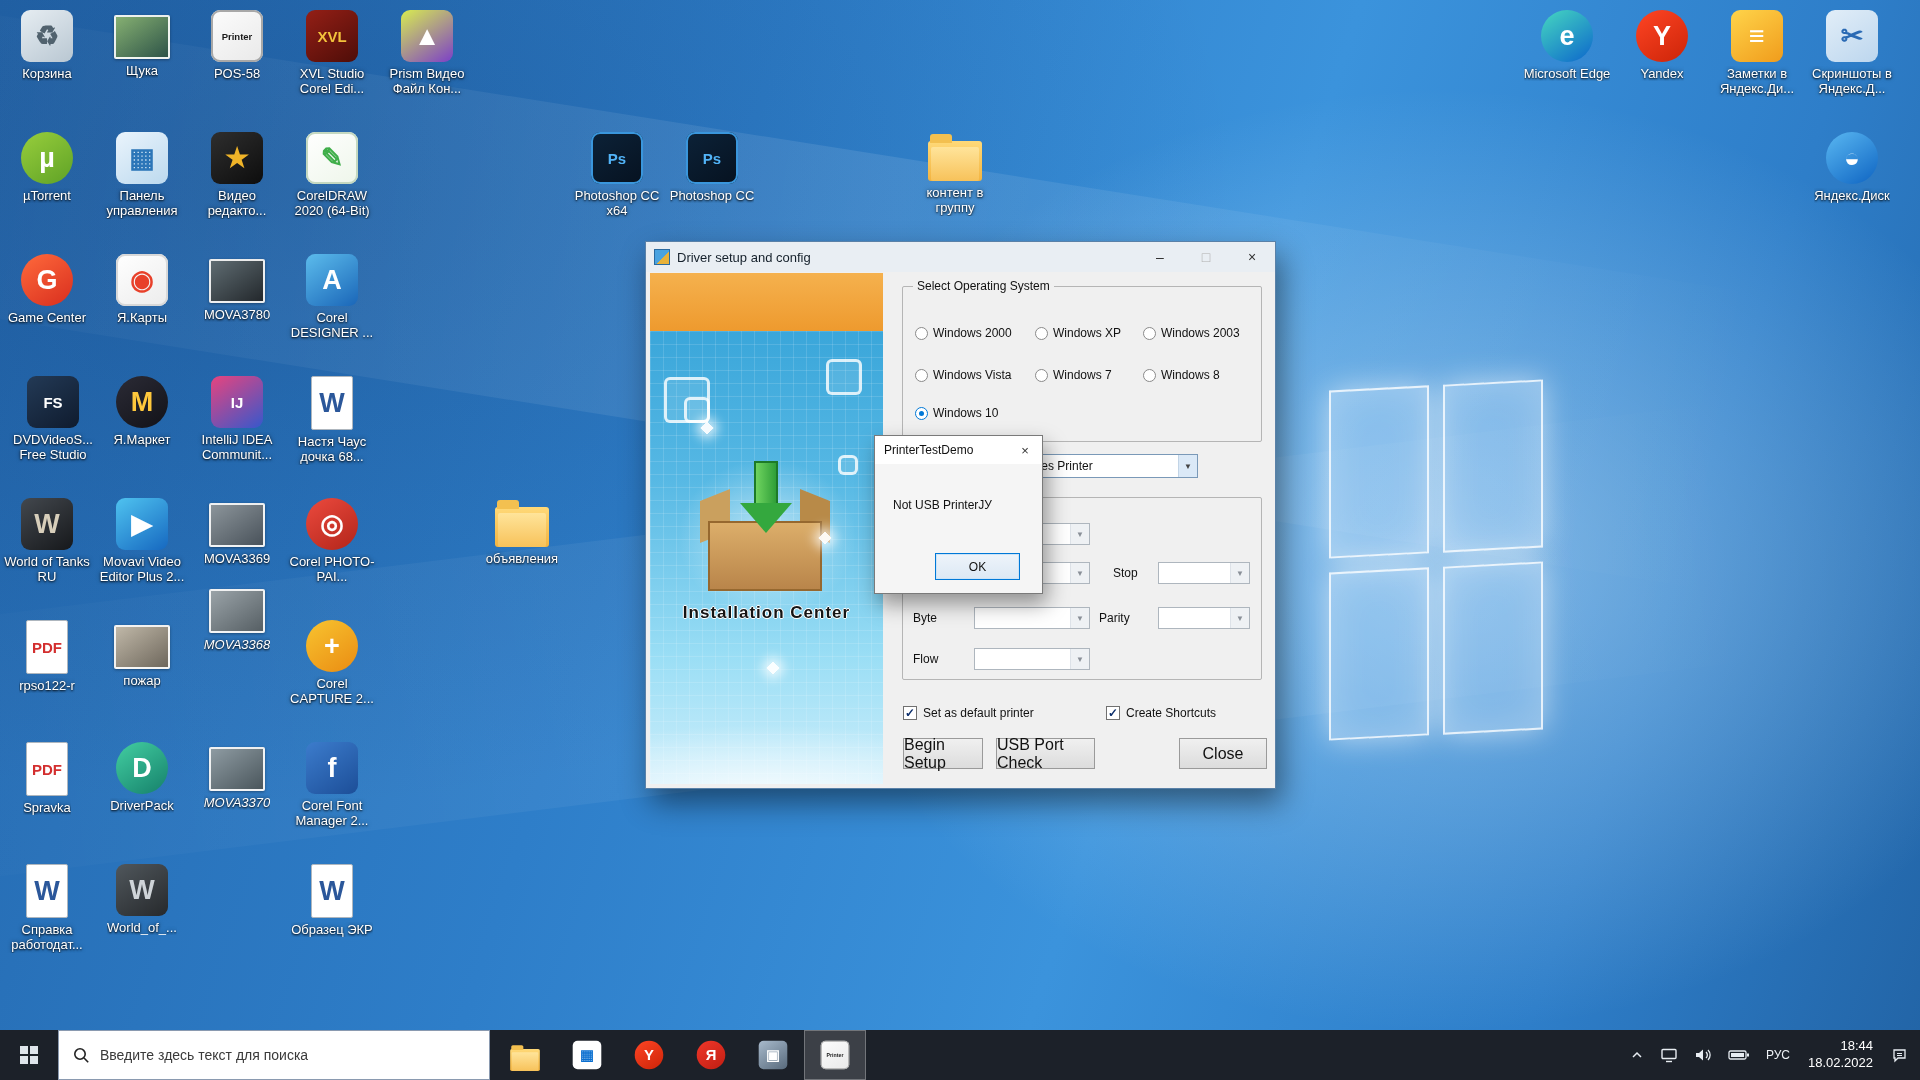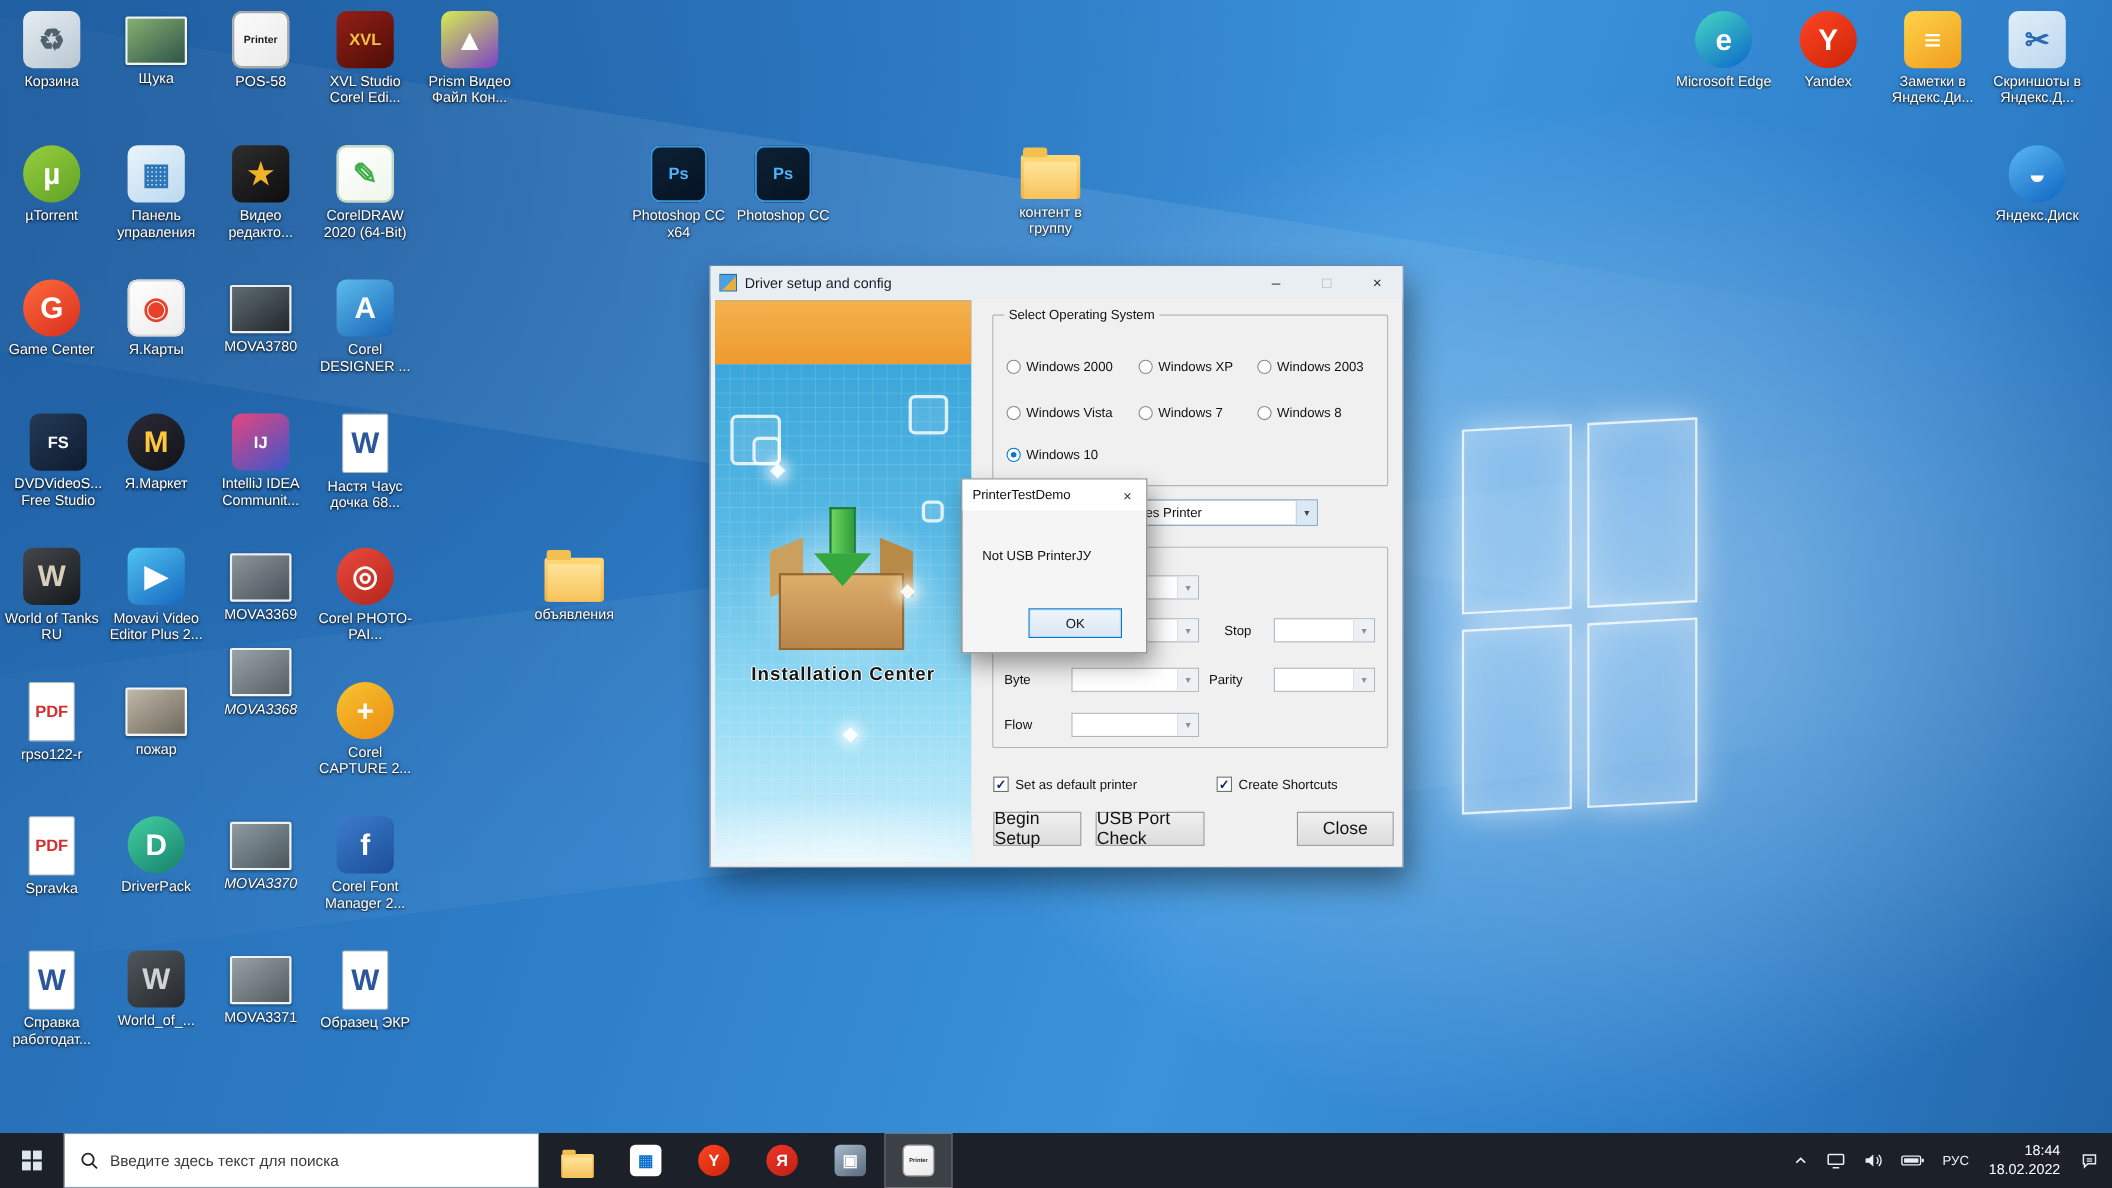--- a/index.html
+++ b/index.html
@@ -225,24 +225,20 @@
         <div class="lbl">MOVA3369</div>
       </div>
       <div class="dicon" style="left: 190px; top: 584px; font-style: italic;">
         <div class="ic photo" style="background: linear-gradient(145deg, rgb(154, 163, 168) 0%, rgb(86, 95, 100) 100%);"></div>
         <div class="lbl">MOVA3368</div>
       </div>
       <div class="dicon" style="left: 190px; top: 742px; font-style: italic;">
         <div class="ic photo" style="background: linear-gradient(145deg, rgb(142, 155, 162) 0%, rgb(74, 86, 92) 100%);"></div>
         <div class="lbl">MOVA3370</div>
       </div>
-      <div class="dicon" style="left: 190px; top: 864px;">
-        <div class="ic photo" style="background: linear-gradient(145deg, rgb(152, 161, 166) 0%, rgb(83, 91, 96) 100%);"></div>
-        <div class="lbl">MOVA3371</div>
-      </div>
       <div class="dicon" style="left: 285px; top: 10px;">
         <div class="ic square g2" style="background: linear-gradient(145deg, rgb(148, 31, 22) 0%, rgb(78, 13, 8) 100%); color: rgb(242, 194, 60);">XVL</div>
         <div class="lbl">XVL Studio Corel Edi...</div>
       </div>
       <div class="dicon" style="left: 285px; top: 132px;">
         <div class="ic square g1" style="background: linear-gradient(145deg, rgb(255, 255, 255) 0%, rgb(238, 246, 234) 100%); box-shadow: rgb(196, 216, 192) 0px 0px 0px 2px inset; color: rgb(63, 174, 73);">✎</div>
         <div class="lbl">CorelDRAW 2020 (64-Bit)</div>
       </div>
       <div class="dicon" style="left: 285px; top: 254px;">
         <div class="ic square g1" style="background: linear-gradient(145deg, rgb(92, 188, 236) 0%, rgb(26, 102, 184) 100%); color: rgb(255, 255, 255);">A</div>

